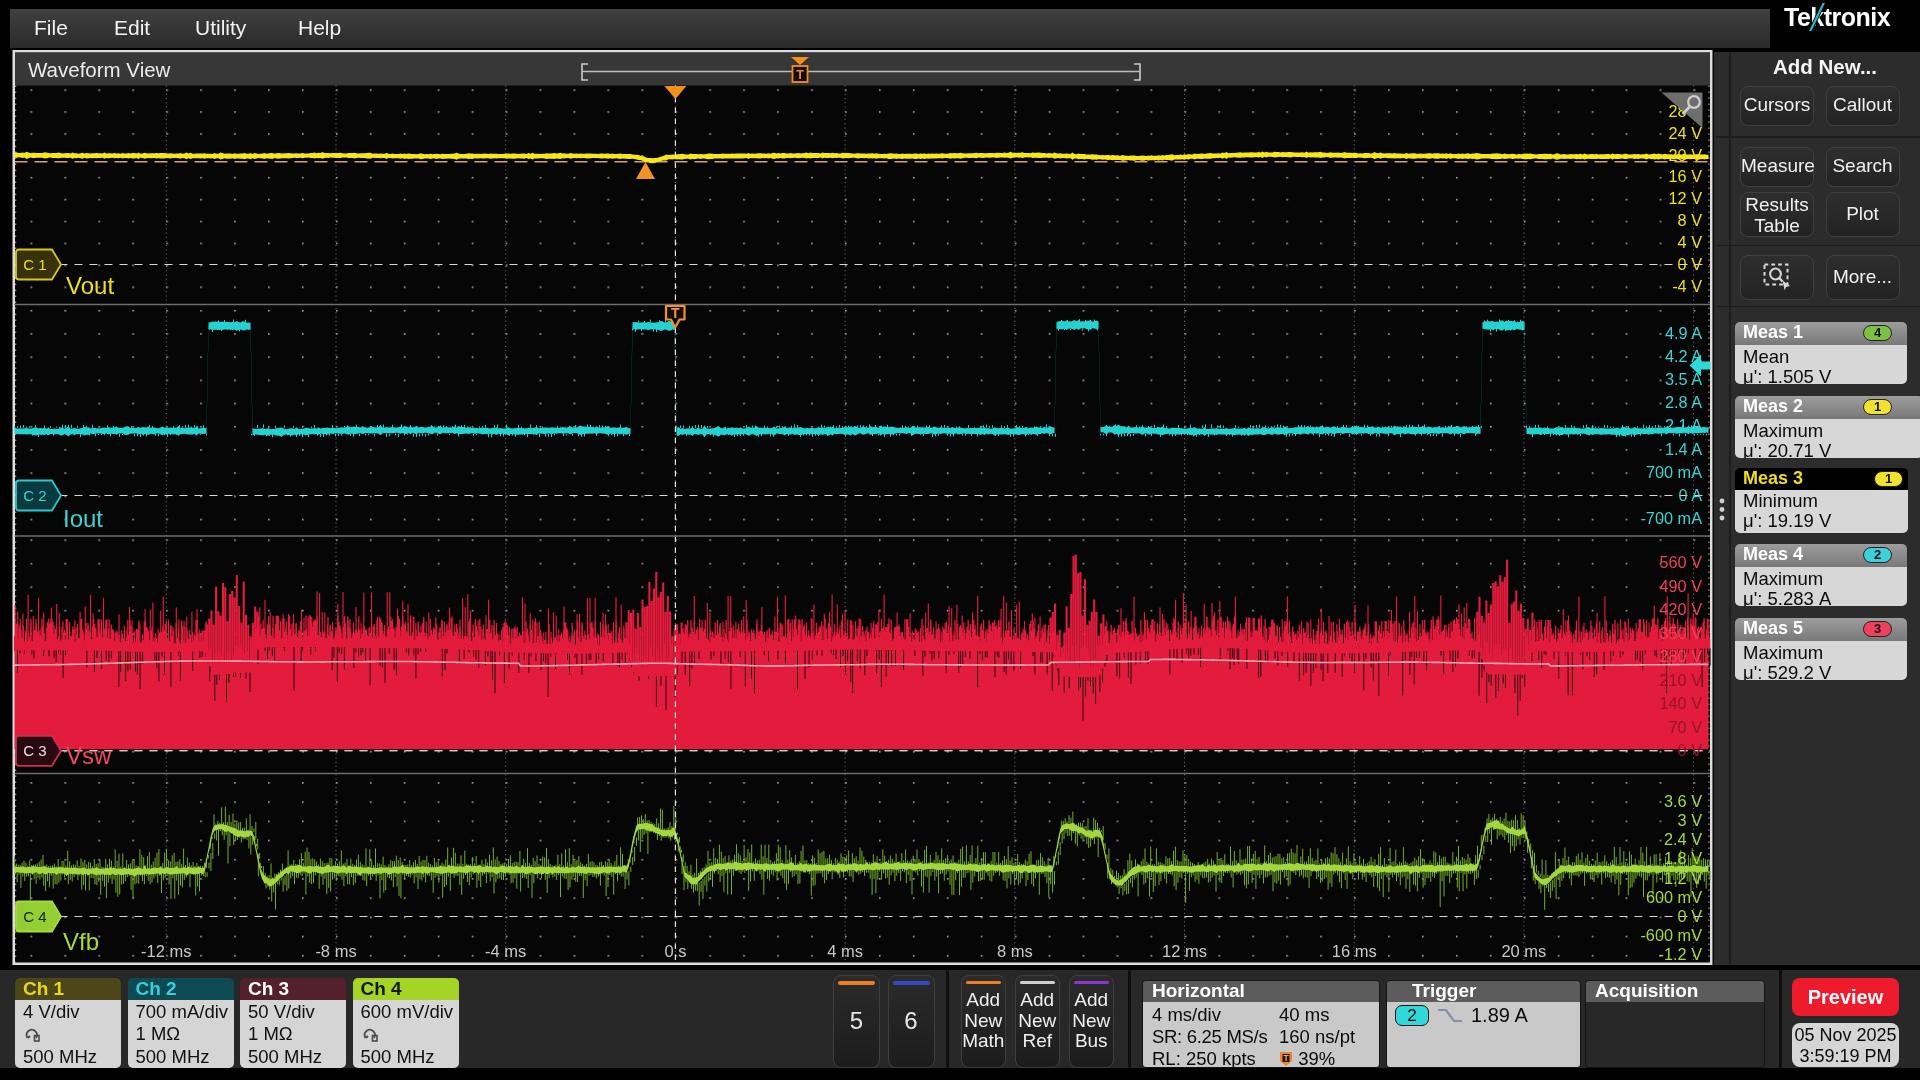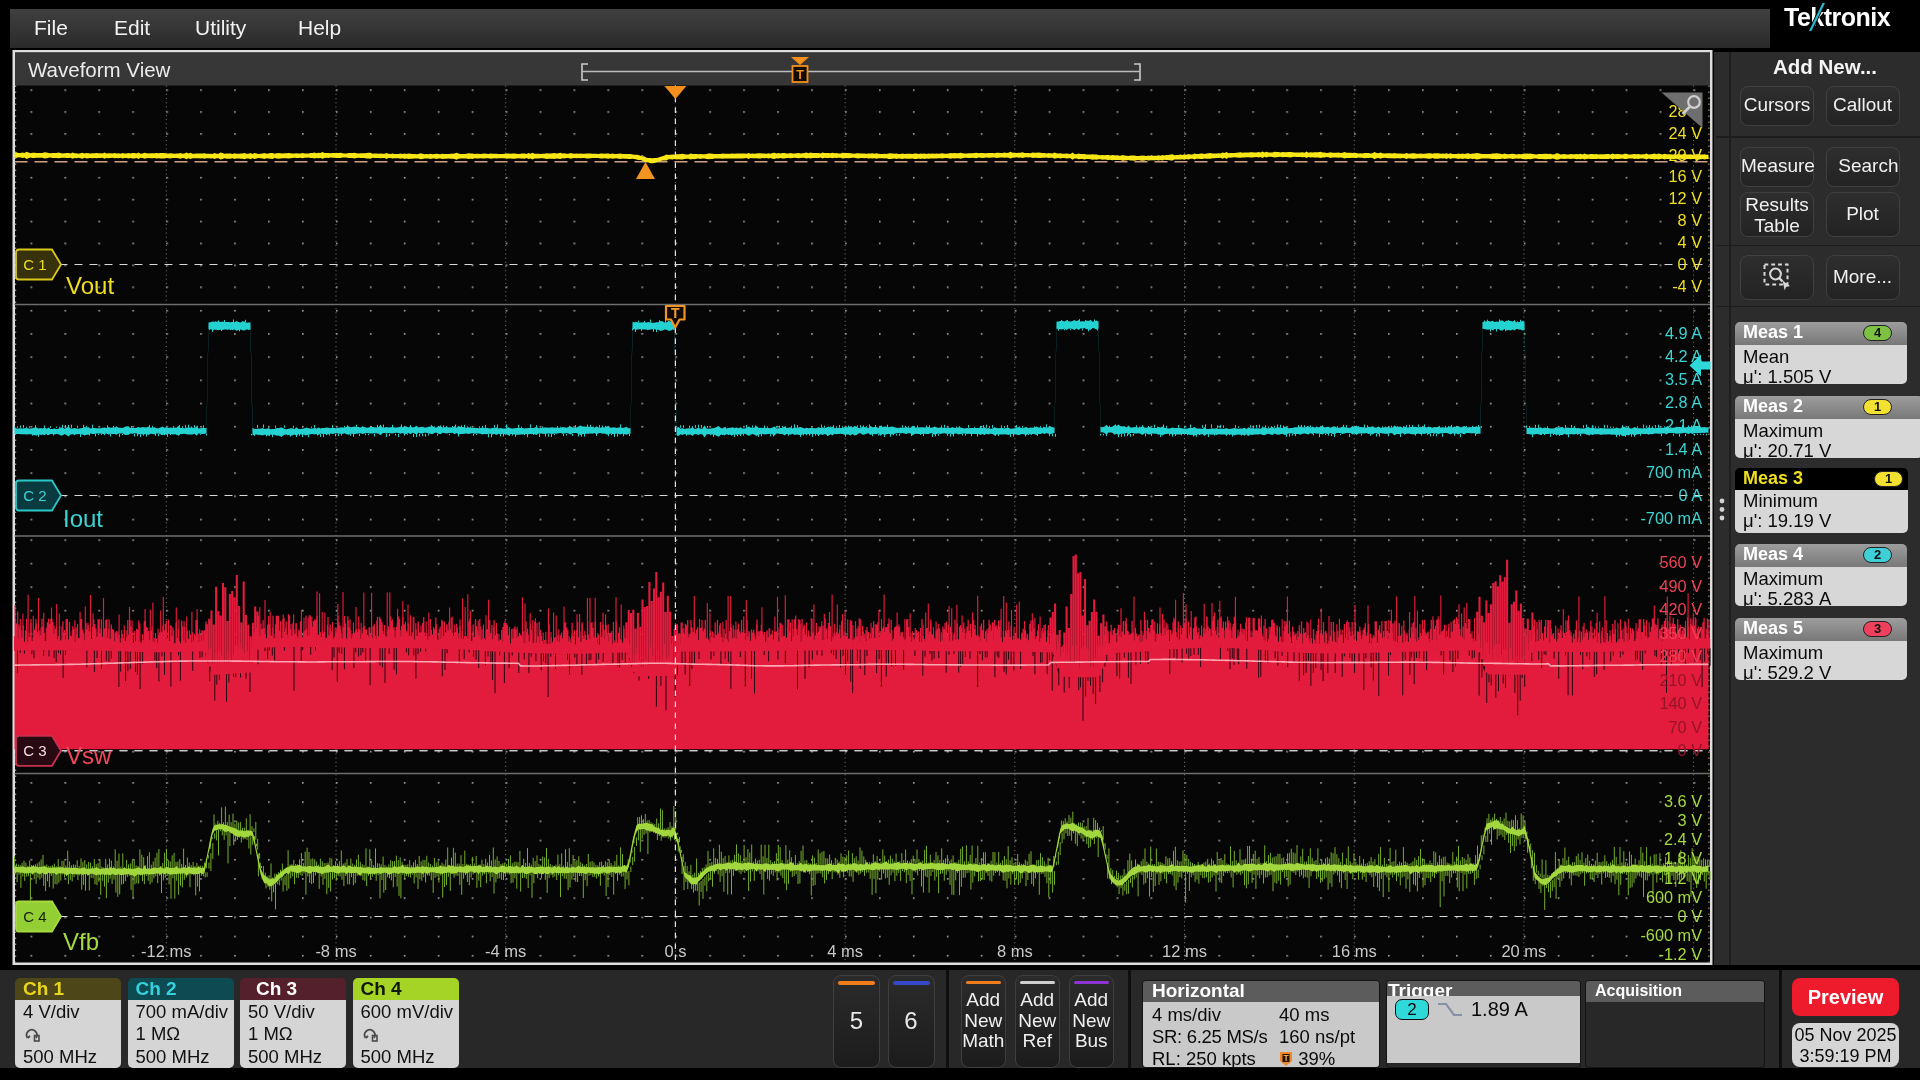--- a/index.html
+++ b/index.html
@@ -143,21 +143,21 @@
 <div class="abs" style="left:1729px;top:52px;width:1.5px;height:913px;background:#1e1e1e"></div>
 <svg class="abs" style="left:1716px;top:496px" width="12" height="28">
     <circle cx="6" cy="5" r="2.4" fill="#d2d2d2"></circle>
     <circle cx="6" cy="13.5" r="2.4" fill="#d2d2d2"></circle>
     <circle cx="6" cy="22" r="2.4" fill="#d2d2d2"></circle>
   </svg>
 <div class="abs" style="left:1730px;top:55px;width:190px;text-align:center;font-size:20.5px;font-weight:bold;color:#f5f5f5">Add New...</div>
 <div class="abs" style="left:1740px;top:86px;width:74px;height:39.5px;background:linear-gradient(#2e2e2e,#232323);border:1.5px solid #404040;border-radius:8px;color:#f0f0f0;font-size:19px;text-align:center"><span style="line-height:35.5px">Cursors</span></div>
 <div class="abs" style="left:1825.5px;top:86px;width:74px;height:39.5px;background:linear-gradient(#2e2e2e,#232323);border:1.5px solid #404040;border-radius:8px;color:#f0f0f0;font-size:19px;text-align:center"><span style="line-height:35.5px">Callout</span></div>
 <div class="abs" style="left:1740px;top:147px;width:74px;height:39.5px;background:linear-gradient(#2e2e2e,#232323);border:1.5px solid #404040;border-radius:8px;color:#f0f0f0;font-size:19px;text-align:center"><span style="line-height:35.5px">Measure</span></div>
-<div class="abs" style="left:1825.5px;top:147px;width:74px;height:39.5px;background:linear-gradient(#2e2e2e,#232323);border:1.5px solid #404040;border-radius:8px;color:#f0f0f0;font-size:19px;text-align:right"><span style="line-height:35.5px">Search</span></div>
+<div class="abs" style="left:1825.5px;top:147px;width:74px;height:39.5px;background:linear-gradient(#2e2e2e,#232323);border:1.5px solid #404040;border-radius:8px;color:#f0f0f0;font-size:19px;text-align:center"><span style="line-height:35.5px">Search</span></div>
 <div class="abs" style="left:1740px;top:192px;width:74px;height:45px;background:linear-gradient(#2e2e2e,#232323);border:1.5px solid #404040;border-radius:8px;color:#f0f0f0;font-size:19px;text-align:center">
     <div style="line-height:21px;margin-top:1px">Results</div>
     <div style="line-height:21px;margin-top:0px">Table</div>
   </div>
 <div class="abs" style="left:1825.5px;top:192px;width:74px;height:45px;background:linear-gradient(#2e2e2e,#232323);border:1.5px solid #404040;border-radius:8px;color:#f0f0f0;font-size:19px;text-align:center"><span style="line-height:41px">Plot</span></div>
 <div class="abs" style="left:1740px;top:254.5px;width:74px;height:45px;background:linear-gradient(#2e2e2e,#232323);border:1.5px solid #404040;border-radius:8px;color:#f0f0f0;font-size:19px;text-align:center"><span style="line-height:41px">&nbsp;</span></div>
 <div class="abs" style="left:1825.5px;top:254.5px;width:74px;height:45px;background:linear-gradient(#2e2e2e,#232323);border:1.5px solid #404040;border-radius:8px;color:#f0f0f0;font-size:19px;text-align:center"><span style="line-height:41px">More...</span></div>
 <svg class="abs" style="left:1762px;top:262px" width="30" height="28" viewBox="0 0 30 28">
  <rect x="2.5" y="2.5" width="23" height="20" fill="none" stroke="#d8d8d8" stroke-width="2" stroke-dasharray="3.8 3"></rect>
  <circle cx="13.5" cy="12" r="5.4" fill="none" stroke="#d8d8d8" stroke-width="2"></circle>
@@ -254,21 +254,21 @@
 <div class="abs" style="left:127.5px;top:978px;width:106px;height:90px;border-radius:5px;overflow:hidden">
  <div style="height:21.5px;background:#0e4a52;color:#35d0dc;font-size:19px;font-weight:bold;line-height:21px;padding-left:8px">Ch 2</div>
  <div style="height:68.5px;background:#d5d5d5;color:#111;font-size:18.5px;padding-top:1px">
       <div style="height:22.5px;line-height:22px;padding-left:8px">700 mA/div</div>
       <div style="height:22.5px;line-height:22px;padding-left:8px">1 MΩ</div>
       <div style="height:22.5px;line-height:22px;padding-left:8px">500 MHz</div>
     </div>
 </div>
 
 <div class="abs" style="left:240px;top:978px;width:106px;height:90px;border-radius:5px;overflow:hidden">
- <div style="height:21.5px;background:#54202c;color:#ffffff;font-size:19px;font-weight:bold;line-height:21px;padding-left:16px">Ch 3</div>
+ <div style="height:21.5px;background:#54202c;color:#ffffff;font-size:19px;font-weight:bold;line-height:21px;padding-left:8px">Ch 3</div>
  <div style="height:68.5px;background:#d5d5d5;color:#111;font-size:18.5px;padding-top:1px">
       <div style="height:22.5px;line-height:22px;padding-left:8px">50 V/div</div>
       <div style="height:22.5px;line-height:22px;padding-left:8px">1 MΩ</div>
       <div style="height:22.5px;line-height:22px;padding-left:8px">500 MHz</div>
     </div>
 </div>
 
 <div class="abs" style="left:352.5px;top:978px;width:106px;height:90px;border-radius:5px;overflow:hidden">
  <div style="height:21.5px;background:#a6d426;color:#10180a;font-size:19px;font-weight:bold;line-height:21px;padding-left:8px">Ch 4</div>
  <div style="height:68.5px;background:#d5d5d5;color:#111;font-size:18.5px;padding-top:1px">
@@ -322,30 +322,30 @@
  <span class="abs" style="left:9px;top:46px">RL: 250 kpts</span>
  <span class="abs" style="left:136px;top:46px"><svg width="14" height="16" viewBox="0 0 14 16" style="vertical-align:-2px">
  <path d="M1 1 h12 v9 l-6 5 -6 -5 z" fill="#f0872b"></path>
  <rect x="3.5" y="3" width="7" height="8" fill="#241303"></rect>
  <text x="7" y="10" font-size="8.5" font-weight="bold" fill="#f0a858" text-anchor="middle" font-family="Liberation Sans, sans-serif">T</text>
 </svg> 39%</span>
 </div>
 </div>
 
 <div class="abs" style="left:1386px;top:980px;width:195px;height:88px;border-radius:4px;overflow:hidden;border:1px solid #141414">
- <div style="height:15px;background:#5c5c5c;color:#fff;font-size:19px;font-weight:bold;line-height:20px;padding-left:1px">Trigger</div>
+ <div style="height:21px;background:#5c5c5c;color:#fff;font-size:19px;font-weight:bold;line-height:20px;padding-left:25px">Trigger</div>
  <div style="height:67px;background:#c9c9c9;color:#0a0a0a;font-size:18.5px;position:relative">
  <span class="abs" style="left:8px;top:3px;width:34px;height:21px;background:#2fd9d9;border:1.5px solid #111;
   border-radius:7px;text-align:center;line-height:19px;font-size:17px">2</span>
  <svg class="abs" style="left:50px;top:5px" width="26" height="18" viewBox="0 0 26 18">
   <path d="M1 3 h8 l8 11 h8" fill="none" stroke="#8890a8" stroke-width="2.2"></path>
  </svg>
  <span class="abs" style="left:84px;top:2px;font-size:20px">1.89 A</span>
 </div>
 </div>
 
 <div class="abs" style="left:1585px;top:980px;width:180px;height:88px;border-radius:4px;overflow:hidden;border:1px solid #141414">
- <div style="height:21px;background:#5c5c5c;color:#fff;font-size:16px;font-weight:bold;line-height:20px;padding-left:9px">Acquisition</div>
+ <div style="height:21px;background:#5c5c5c;color:#fff;font-size:19px;font-weight:bold;line-height:20px;padding-left:9px">Acquisition</div>
 </div>
 <div class="abs" style="left:1792px;top:978px;width:107px;height:38px;background:#ee1b2c;border-radius:8px;
  color:#fff;font-size:20px;font-weight:bold;text-align:center;line-height:38px">Preview</div>
 <div class="abs" style="left:1792px;top:1023px;width:107px;height:44px;background:#d5d5d5;border-radius:8px;
  color:#0a0a0a;font-size:18px;text-align:center;line-height:21px;padding-top:2px">05 Nov 2025<br>3:59:19 PM</div>
 
 </body></html>

